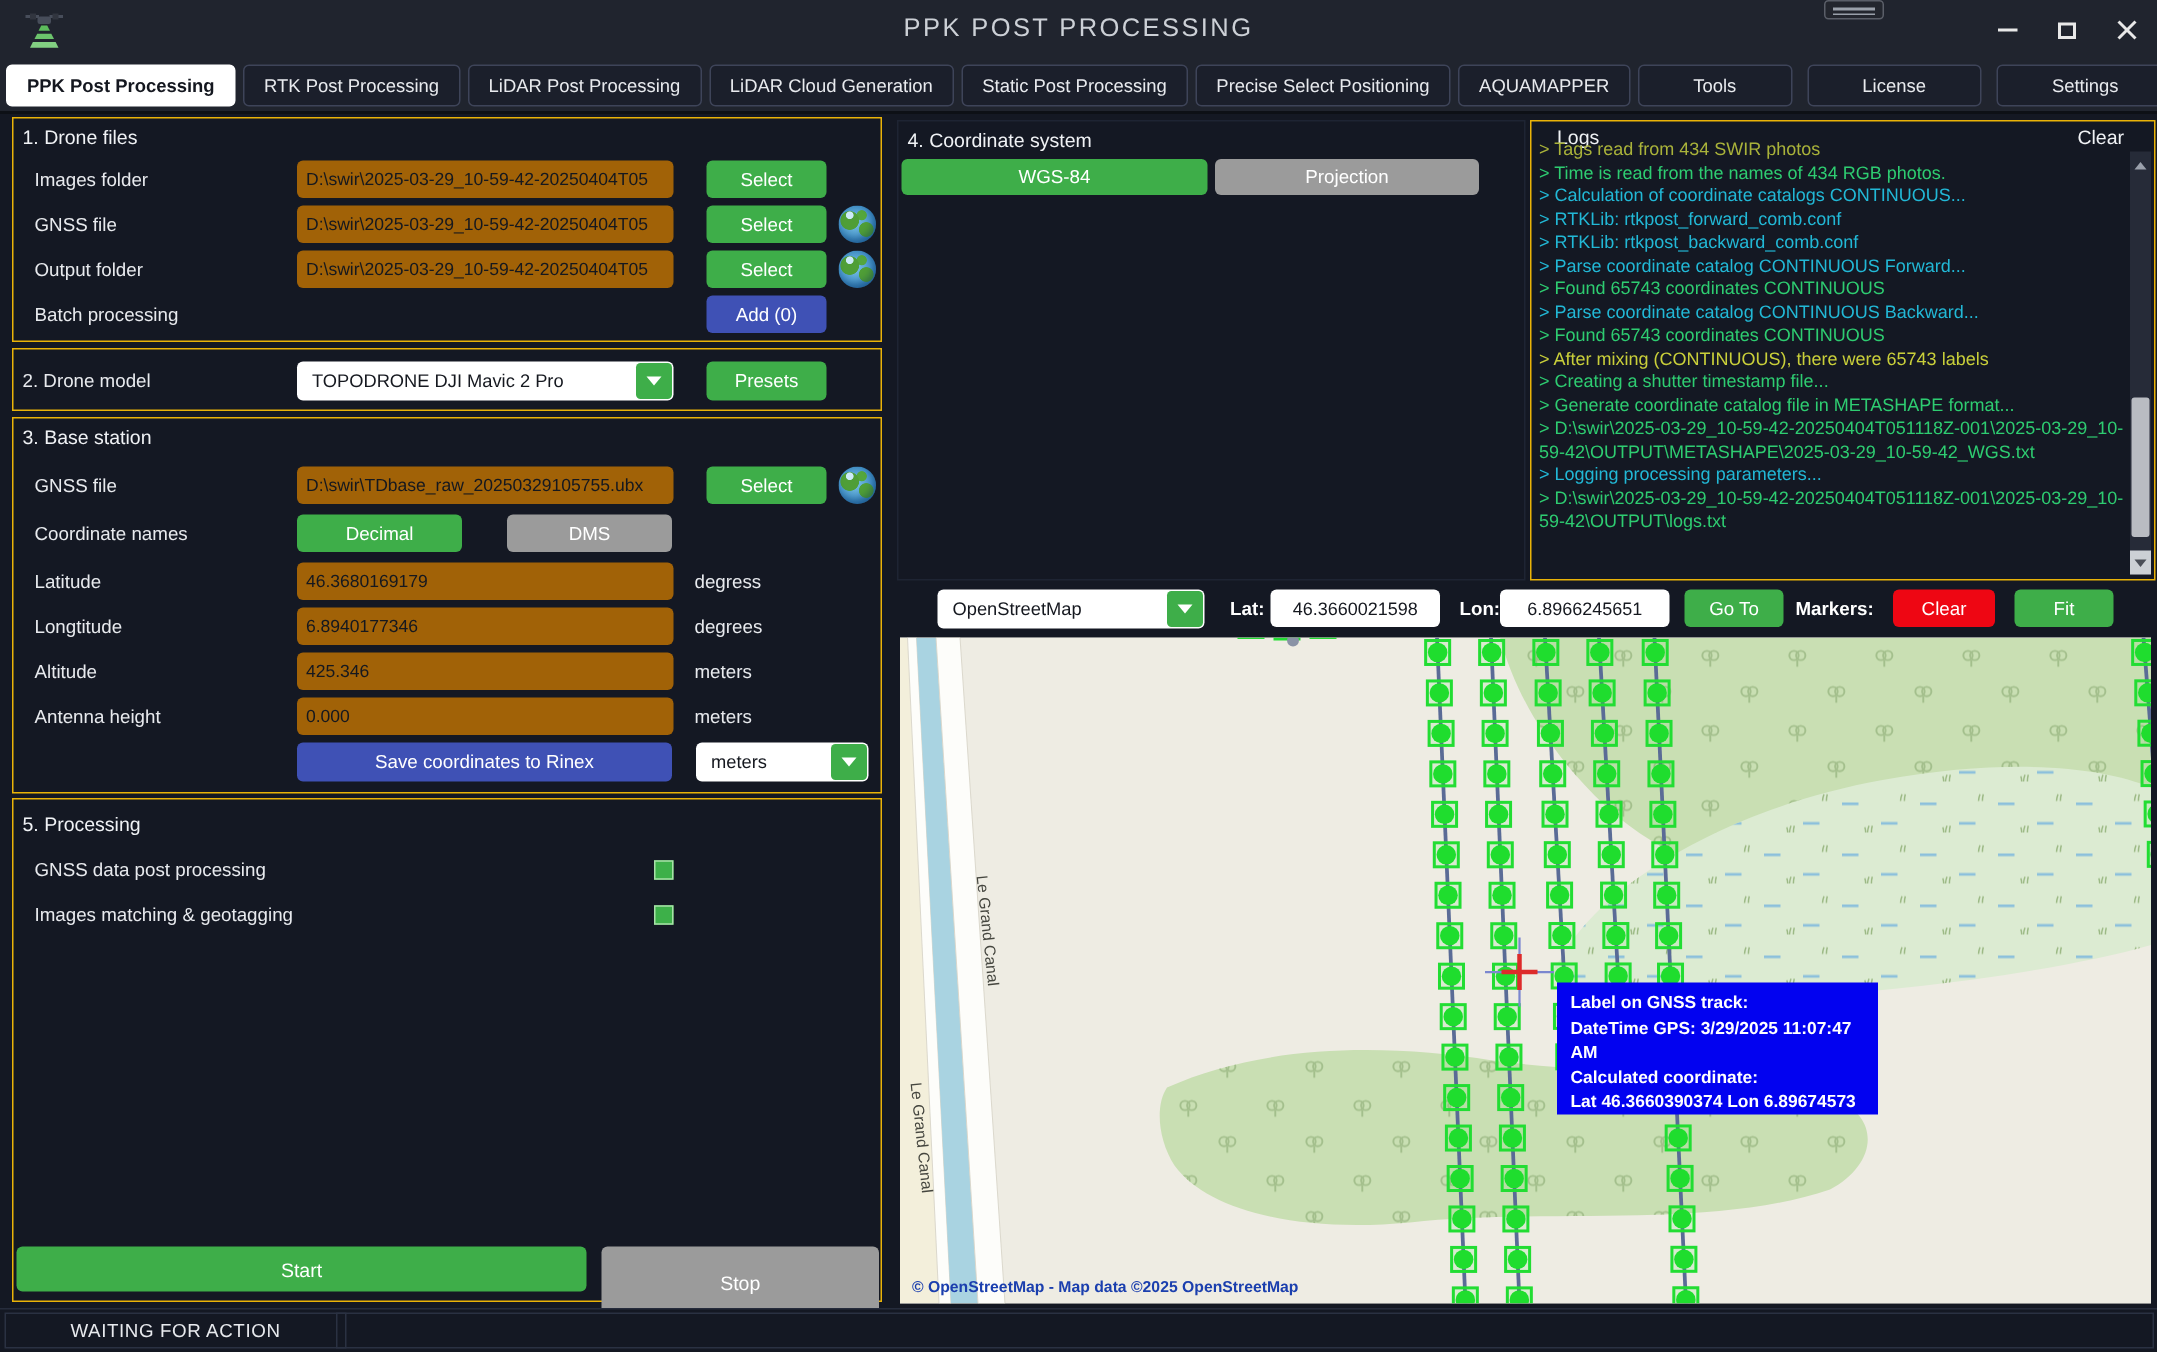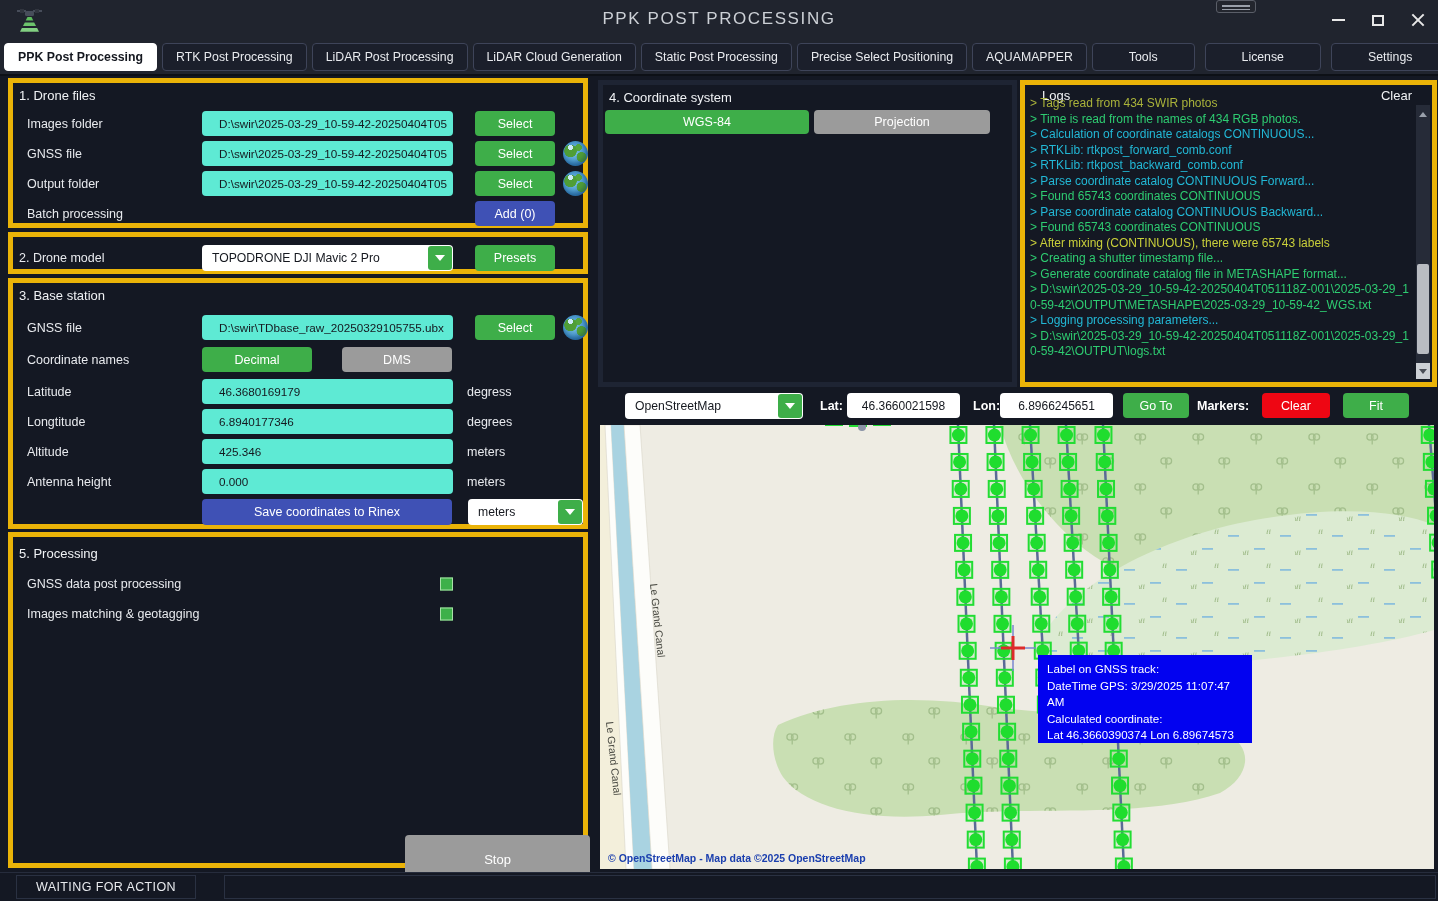--- a/index.html
+++ b/index.html
@@ -23,25 +23,25 @@
 
   
   .tabbar{position:absolute;top:40px;left:0;right:0;height:36px;background:#20242e;display:flex;align-items:center;padding:0 4px;gap:5px;border-bottom:2px solid #0d1016}
   .tab{height:28px;display:flex;align-items:center;padding:0 13px;border:1px solid #3e4459;border-radius:4px;font-size:12.3px;background:#1b1f2b;white-space:nowrap;cursor:pointer}
   .tab.active{background:#ffffff;color:#14171f;border-color:#fff;font-weight:bold}
   .tab.wide{padding:0 36px}
   .flex1{flex:1}
   .gap12{width:12px}
 
   
-  .panel{position:absolute;border:5px solid #eab308}
+  .panel{position:absolute;border:1px solid #eab308}
   .sec-title{position:absolute;left:6px;top:5px;font-size:13px;color:#f0f2f5}
   .frow{position:absolute;left:0;right:0;height:25px}
   .flabel{position:absolute;left:14px;top:50%;transform:translateY(-50%);font-size:12.5px}
-  .tinput{position:absolute;left:189px;width:251px;height:25px;background:#5eead4;border:none;border-radius:4px;font-size:11.7px;color:#15181f;padding:0 17px;font-family:inherit;white-space:nowrap;overflow:hidden;display:flex;align-items:center}
+  .tinput{position:absolute;left:189px;width:251px;height:25px;background:#a16207;border:none;border-radius:4px;font-size:11.7px;color:#15181f;padding:0 6px;font-family:inherit;white-space:nowrap;overflow:hidden;display:flex;align-items:center}
   .btn{display:flex;align-items:center;justify-content:center;border-radius:4px;font-size:12.5px;color:#fff;height:25px;cursor:pointer}
   .green{background:#3eae49}
   .blue{background:#3f51b5}
   .grayb{background:#9b9b9b}
   .redb{background:#ee0613}
   .fbtn{position:absolute;left:462px;width:80px;top:0}
   .fglobe{position:absolute;left:550px;top:0}
   .funit{position:absolute;left:454px;top:50%;transform:translateY(-50%);font-size:12.5px}
   .globe{width:25px;height:25px;border-radius:50%;background:
     radial-gradient(circle at 30% 26%,#cdeaf8 0 9%,rgba(0,0,0,0) 11%),
@@ -69,21 +69,21 @@
   .vs-up::after{content:"";border:4px solid transparent;border-bottom:5px solid #9aa0ab;margin-top:-4px}
   .vs-thumb{position:absolute;left:1px;right:1px;top:58%;height:33%;background:#b9bcc2;border-radius:2px}
   .vs-down{position:absolute;bottom:0;left:0;right:0;height:16px;background:#ccd0d5;display:flex;align-items:center;justify-content:center}
   .vs-down::after{content:"";border:4px solid transparent;border-top:5px solid #4a4e57;margin-bottom:-4px}
 
   
   .mapbar{position:absolute;left:598px;top:389px;width:840px;height:34px}
   .mb-lbl{position:absolute;top:50%;transform:translateY(-50%);font-size:12.5px;font-weight:bold;color:#fff}
   .mb-in{position:absolute;top:4px;height:25px;background:#fff;border-radius:4px;color:#15181f;font-size:12px;display:flex;align-items:center;justify-content:center}
   .mapwrap{position:absolute;left:600px;top:425px;width:834px;height:444px;overflow:hidden;background:#eeece3}
-  .map-tooltip{position:absolute;left:438px;top:230px;width:214px;height:88px;background:#0202f0;color:#fff;font-size:11.6px;font-weight:normal;line-height:16.5px;padding:6px 9px;z-index:5}
+  .map-tooltip{position:absolute;left:438px;top:230px;width:214px;height:88px;background:#0202f0;color:#fff;font-size:11.6px;font-weight:bold;line-height:16.5px;padding:6px 9px;z-index:5}
   .canal-label{position:absolute;font-size:10.5px;color:#45463f;white-space:nowrap;transform:rotate(84deg);transform-origin:left top;z-index:3}
   .map-attrib{position:absolute;left:8px;bottom:5px;font-size:10.5px;font-weight:bold;color:#1b3fae;z-index:4}
 
   
   .statusbar{position:absolute;left:0;top:872px;right:0;height:29px;background:#141823;border-top:1px solid #262c3c}
   .st-seg{position:absolute;top:2px;height:24px;border:1px solid #2a3142;display:flex;align-items:center;justify-content:center;font-size:12.5px;letter-spacing:.4px}
 
   .track-line{stroke:#5a6b96;stroke-width:2.5}
   .track-sq{fill:rgba(34,224,51,0.10);stroke:#22dd33;stroke-width:2}
   .track-dot{fill:#1fdd2e}
@@ -215,20 +215,21 @@
 <div class="panel" style="left:8px;top:532px;width:580px;height:336px">
   <div class="sec-title" style="top:9px">5. Processing</div>
   <div class="frow" style="top:34px">
     <span class="flabel">GNSS data post processing</span>
     <span class="cb"></span>
   </div>
   <div class="frow" style="top:64px">
     <span class="flabel">Images matching &amp; geotagging</span>
     <span class="cb"></span>
   </div>
+  <div class="btn green" style="position:absolute;left:2px;top:298px;width:380px;height:30px;font-size:13px">Start</div>
   <div class="btn grayb" style="position:absolute;left:392px;top:298px;width:185px;height:48px;font-size:13px">Stop</div>
 </div>
 
 <div class="panel" style="left:598px;top:80px;width:419px;height:307px;border-color:#1e2433">
   <div class="sec-title">4. Coordinate system</div>
   <div class="btn green" style="position:absolute;left:2px;top:25px;width:204px;height:24px">WGS-84</div>
   <div class="btn grayb" style="position:absolute;left:211px;top:25px;width:176px;height:24px">Projection</div>
 </div>
 
 <div class="panel" style="left:1020px;top:80px;width:417px;height:307px">
@@ -494,15 +495,15 @@
   <div class="map-tooltip">
     <div>Label on GNSS track:</div>
     <div>DateTime GPS: 3/29/2025 11:07:47 AM</div>
     <div>Calculated coordinate:</div>
     <div>Lat 46.3660390374 Lon 6.89674573</div>
   </div>
   <div class="map-attrib">© OpenStreetMap - Map data ©2025 OpenStreetMap</div>
 </div>
 
 <div class="statusbar">
-  <div class="st-seg" style="left:16px;width:180px">WAITING FOR ACTION</div>
+  <div class="st-seg" style="left:3px;width:228px">WAITING FOR ACTION</div>
   <div class="st-seg" style="left:224px;right:2px"></div>
 </div>
 
 </body></html>

